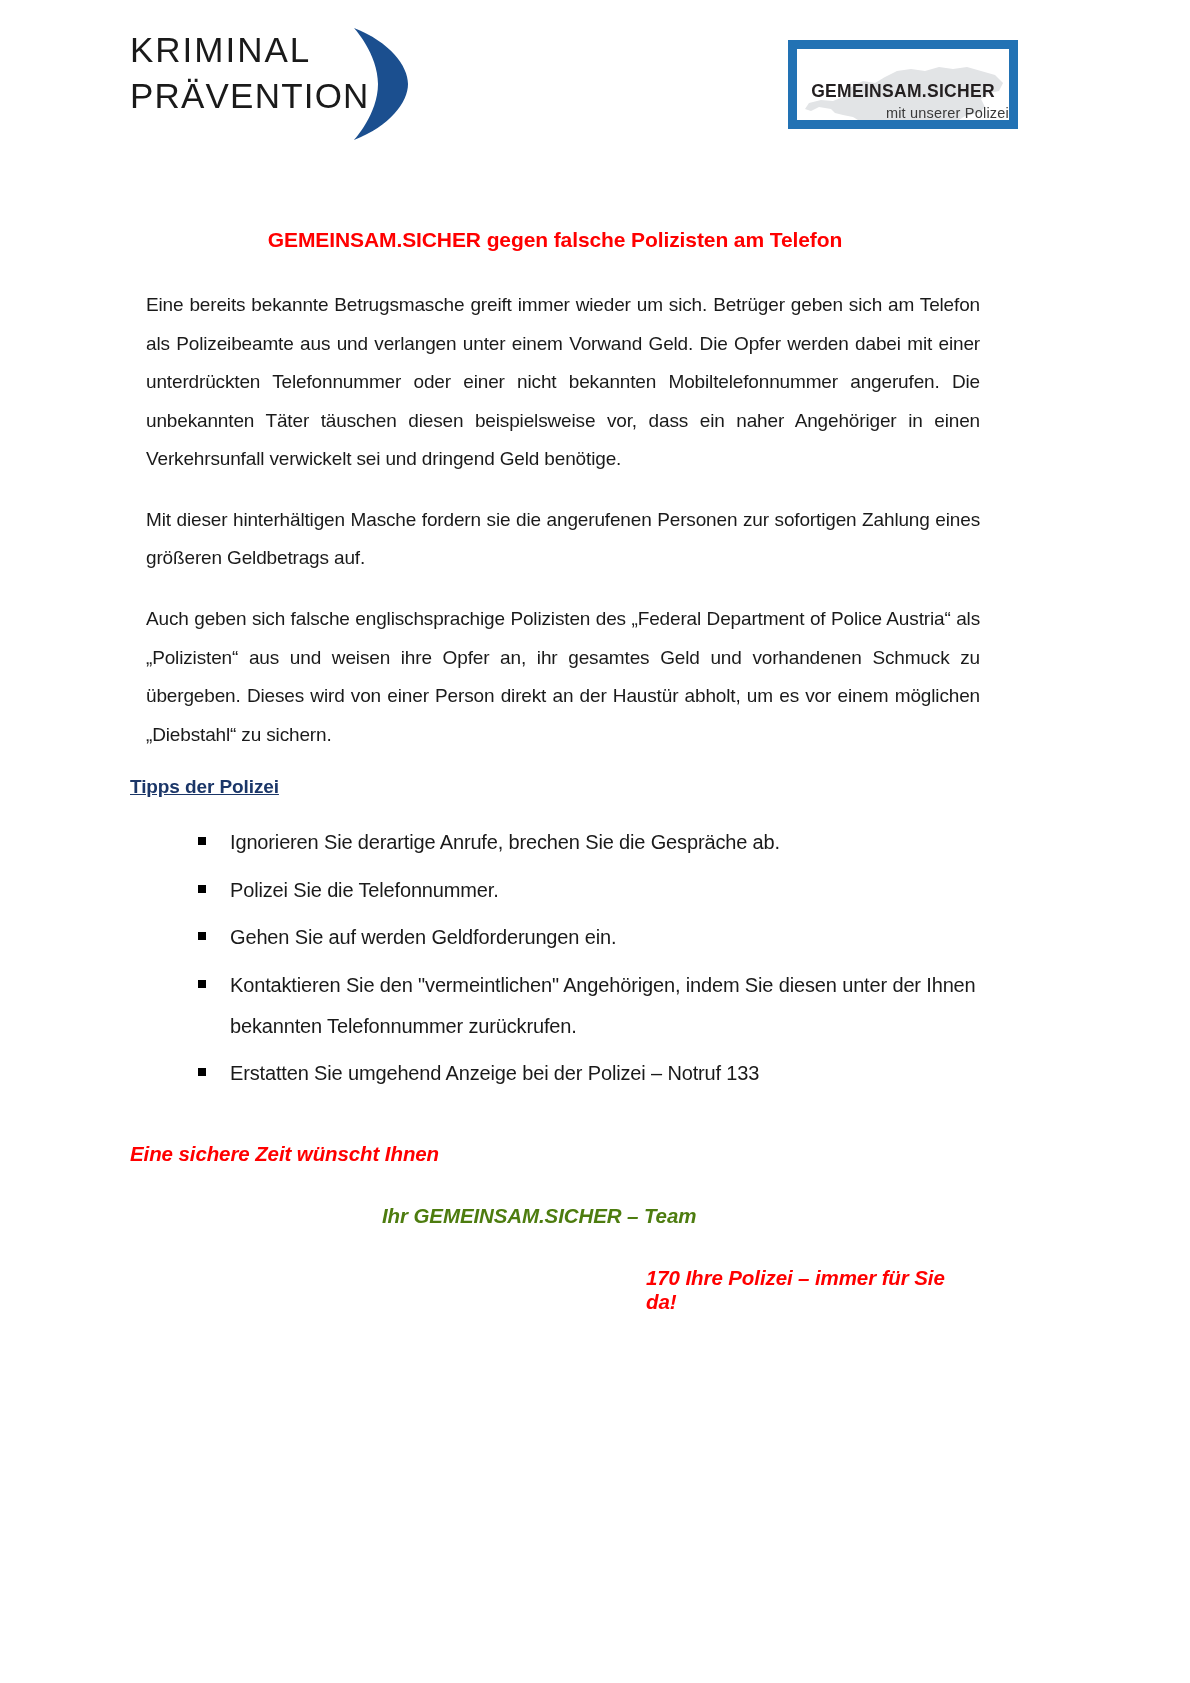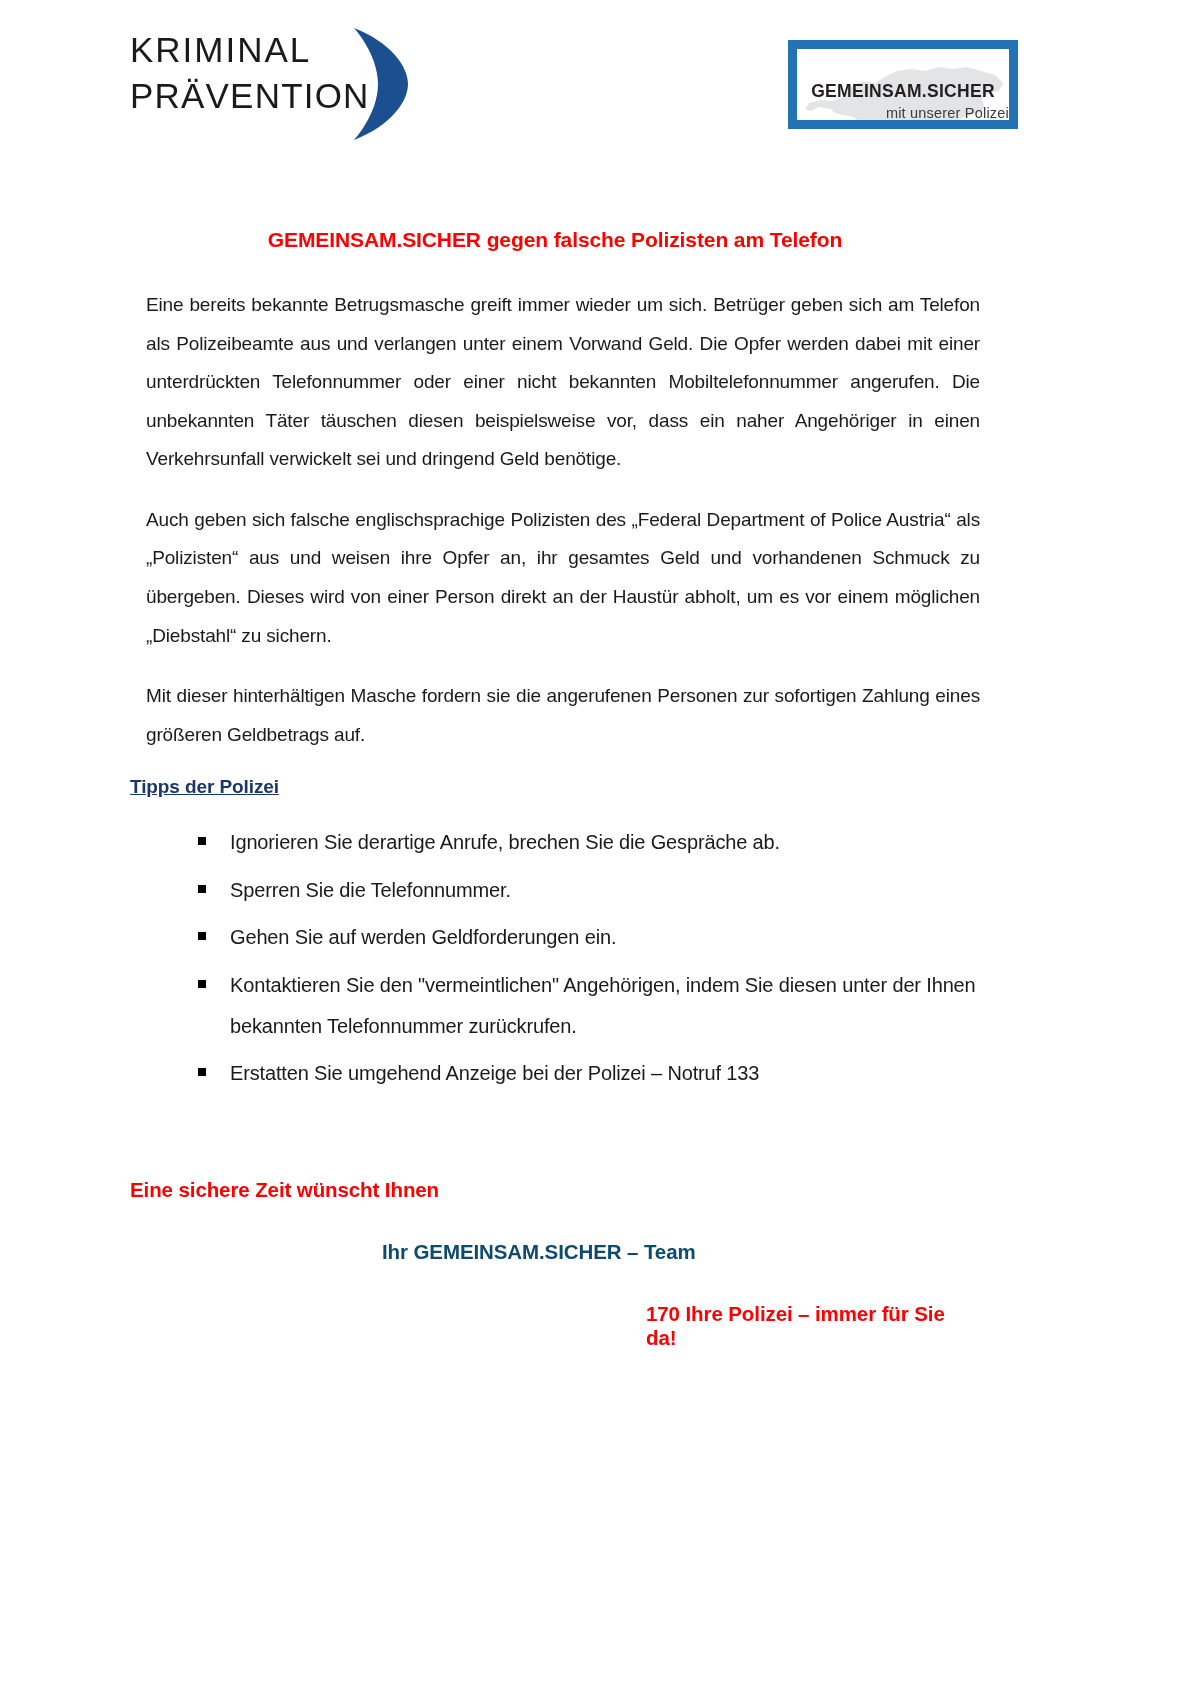--- a/index.html
+++ b/index.html
@@ -171,34 +171,35 @@
   ul.tips-list li .sq-bullet {
     position: absolute;
     left: 0;
     top: 15px;
     width: 8px;
     height: 8px;
     background: #000000;
   }
 
   .closing {
-    margin-top: 84px;
+    margin-top: 48px;
+    font-style: italic;
   }
   .closing-line1 {
     font-size: 20.5px;
     font-weight: bold;
     color: #ff0000;
     margin: 0 0 38px 0;
     text-align: left;
     letter-spacing: -0.1px;
   }
   .closing-line2 {
     font-size: 20.5px;
     font-weight: bold;
-    color: #0c4a6e;
+    color: #4d7c0f;
     margin: 0 0 38px 0;
     padding-left: 252px;
     letter-spacing: -0.1px;
   }
   .closing-line3 {
     font-size: 20.5px;
     font-weight: bold;
     color: #ff0000;
     margin: 0;
     padding-left: 516px;
@@ -238,34 +239,34 @@
       </div>
     </div>
   </div>
 
   <div class="content">
 
     <h1 class="doc-title">GEMEINSAM.SICHER gegen falsche Polizisten am Telefon</h1>
 
     <p class="body-par">Eine bereits bekannte Betrugsmasche greift immer wieder um sich. Betrüger geben sich am Telefon als Polizeibeamte aus und verlangen unter einem Vorwand Geld. Die Opfer werden dabei mit einer unterdrückten Telefonnummer oder einer nicht bekannten Mobiltelefonnummer angerufen. Die unbekannten Täter täuschen diesen beispielsweise vor, dass ein naher Angehöriger in einen Verkehrsunfall verwickelt sei und dringend Geld benötige.</p>
 
+    <p class="body-par">Mit dieser hinterhältigen Masche fordern sie die angerufenen Personen zur sofortigen Zahlung eines größeren Geldbetrags auf.</p>
+
     <p class="body-par">Auch geben sich falsche englischsprachige Polizisten des „Federal Department of Police Austria“ als „Polizisten“ aus und weisen ihre Opfer an, ihr gesamtes Geld und vorhandenen Schmuck zu übergeben. Dieses wird von einer Person direkt an der Haustür abholt, um es vor einem möglichen „Diebstahl“ zu sichern.</p>
 
-    <p class="body-par">Mit dieser hinterhältigen Masche fordern sie die angerufenen Personen zur sofortigen Zahlung eines größeren Geldbetrags auf.</p>
-
     <div class="tips-heading">Tipps der Polizei</div>
 
     <ul class="tips-list">
       <li>
         <span class="sq-bullet"></span>
         <span>Ignorieren Sie derartige Anrufe, brechen Sie die Gespräche ab.</span>
       </li>
       <li>
         <span class="sq-bullet"></span>
-        <span>Sperren Sie die Telefonnummer.</span>
+        <span>Polizei Sie die Telefonnummer.</span>
       </li>
       <li>
         <span class="sq-bullet"></span>
         <span>Gehen Sie auf werden Geldforderungen ein.</span>
       </li>
       <li>
         <span class="sq-bullet"></span>
         <span>Kontaktieren Sie den "vermeintlichen" Angehörigen, indem Sie diesen unter der Ihnen bekannten Telefonnummer zurückrufen.</span>
       </li>
       <li>

